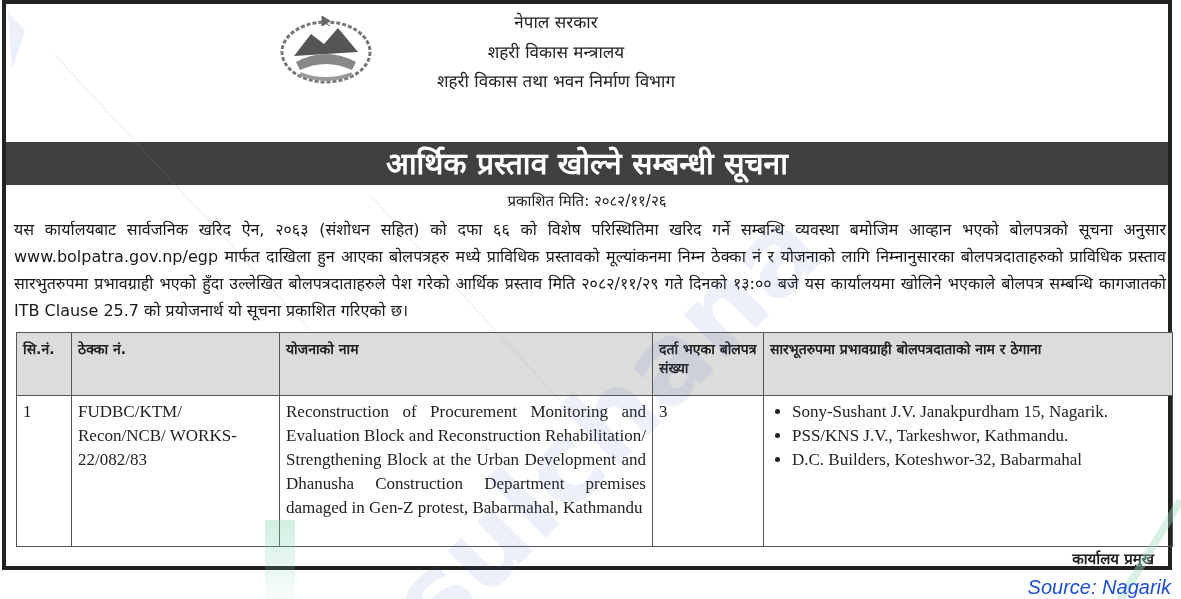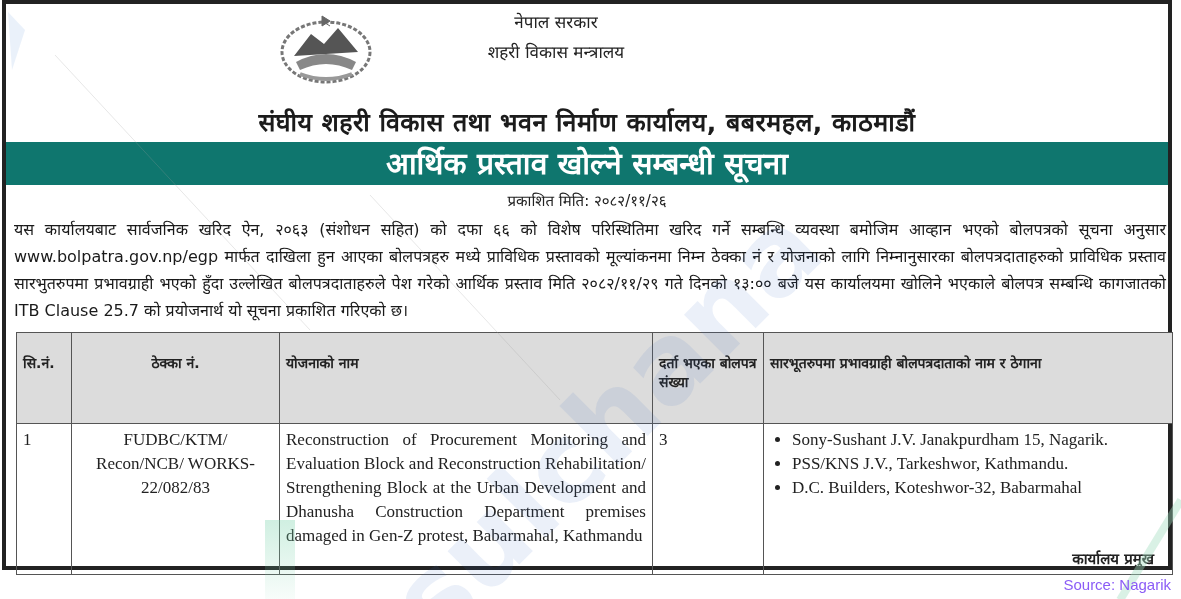--- a/index.html
+++ b/index.html
@@ -13,50 +13,50 @@
 
   .hdr-line { position: absolute; left: 0; width: 100%; text-align: center; font-size: 17px;
               font-family: "DejaVu Sans", sans-serif; color: #222; }
   .hdr-l1 { top: 6px; left: 230px; width: 640px; }
   .hdr-l2 { top: 36px; left: 230px; width: 640px; }
   .hdr-l3 { top: 65px; left: 230px; width: 640px; }
 
   .office { position: absolute; top: 100px; left: 0; width: 100%; text-align: center;
             font-family: "DejaVu Sans", sans-serif; font-weight: bold; font-size: 25px; color: #1b1b1b; letter-spacing: 0.5px; }
 
-  .band { position: absolute; left: 0; top: 138px; width: 100%; height: 43px; background: #0f766e;
+  .band { position: absolute; left: 0; top: 138px; width: 100%; height: 43px; background: #404040;
           color: #fff; text-align: center; font-family: "DejaVu Sans", sans-serif; font-weight: bold;
           font-size: 30px; line-height: 43px; }
 
   .pubdate { position: absolute; top: 186px; left: 0; width: 100%; text-align: center;
              font-family: "DejaVu Sans", sans-serif; font-size: 15px; color: #222; }
 
   .body-text { position: absolute; top: 212px; left: 8px; width: 1152px; font-size: 16px; line-height: 27px;
                font-family: "DejaVu Sans", sans-serif; text-align: justify; color: #1a1a1a; }
 
   table.proc { position: absolute; left: 10px; top: 328px; width: 1157px; border-collapse: collapse;
                font-size: 17px; }
   table.proc th { background: #dcdcdc; border: 1.5px solid #555; font-family: "DejaVu Sans", sans-serif;
-                  font-weight: bold; font-size: 14px; vertical-align: top; padding: 20px 6px; color: #222; height: 50px; }
+                  font-weight: bold; font-size: 14px; vertical-align: top; padding: 6px 6px; color: #222; height: 50px; }
   table.proc td { border: 1.5px solid #555; vertical-align: top; padding: 4px 6px; line-height: 24px;
                   font-family: "Liberation Serif", serif; color: #222; }
   .c-sn { width: 42px; text-align: left; }
-  .c-contract { width: 195px; text-align: center; }
+  .c-contract { width: 195px; text-align: left; }
   .c-name { width: 360px; text-align: justify; }
   .c-count { width: 98px; text-align: left; }
   .c-bidders { text-align: left; }
   .c-bidders ul { margin: 0; padding-left: 22px; list-style: disc; }
   .c-bidders li { text-align: justify; }
   .td-tall { height: 142px; }
 
   .signature { position: absolute; right: 14px; top: 544px; font-family: "DejaVu Sans", sans-serif;
                font-weight: bold; font-size: 15px; color: #222; }
 
   .source { position: absolute; right: 10px; top: 576px; font-family: "Liberation Sans", sans-serif;
-            font-size: 15px; color: #8b5cf6; }
+            font-style: italic; font-size: 20px; color: #1d4ed8; }
 
   .watermark { position: absolute; left: 330px; top: 360px; transform: rotate(-45deg); font-family: "DejaVu Sans", sans-serif;
                font-weight: bold; font-size: 110px; color: rgba(60,110,200,0.10); pointer-events: none; white-space: nowrap; }
   .wm-green { position: absolute; left: 265px; top: 520px; width: 30px; height: 80px;
               background: linear-gradient(180deg, rgba(120,210,170,0.35), rgba(120,210,170,0.05)); pointer-events:none; }
   .wm-diag { position: absolute; left: 0; top: 0; width: 100%; height: 100%; pointer-events: none; }
 </style>
 </head>
 <body>
 
@@ -65,22 +65,22 @@
   <svg class="emblem" viewBox="0 0 100 72">
     <ellipse cx="50" cy="40" rx="44" ry="30" fill="none" stroke="#777" stroke-width="3" stroke-dasharray="4 2"></ellipse>
     <path d="M18 44 L35 22 L48 32 L62 16 L82 40 Z" fill="#555"></path>
     <path d="M20 50 Q50 34 80 50 L76 58 Q50 46 24 58 Z" fill="#888"></path>
     <path d="M46 4 L46 14 L54 9 Z M46 9 L54 14" fill="#666" stroke="#666"></path>
     <path d="M24 62 Q50 72 76 62" fill="none" stroke="#999" stroke-width="4"></path>
   </svg>
 
   <div class="hdr-line hdr-l2">शहरी विकास मन्त्रालय</div>
   <div class="hdr-line hdr-l1">नेपाल सरकार</div>
+  <div class="hdr-line hdr-l3">शहरी विकास तथा भवन निर्माण विभाग</div>
 
-  <div class="office">संघीय शहरी विकास तथा भवन निर्माण कार्यालय, बबरमहल, काठमाडौं</div>
 
   <div class="band">आर्थिक प्रस्ताव खोल्ने सम्बन्धी सूचना</div>
 
   <div class="pubdate">प्रकाशित मिति: २०८२/११/२६</div>
 
   <div class="body-text">यस कार्यालयबाट सार्वजनिक खरिद ऐन, २०६३ (संशोधन सहित) को दफा ६६ को विशेष परिस्थितिमा खरिद गर्ने सम्बन्धि व्यवस्था बमोजिम आव्हान भएको बोलपत्रको सूचना अनुसार www.bolpatra.gov.np/egp मार्फत दाखिला हुन आएका बोलपत्रहरु मध्ये प्राविधिक प्रस्तावको मूल्यांकनमा निम्न ठेक्का नं र योजनाको लागि निम्नानुसारका बोलपत्रदाताहरुको प्राविधिक प्रस्ताव सारभुतरुपमा प्रभावग्राही भएको हुँदा उल्लेखित बोलपत्रदाताहरुले पेश गरेको आर्थिक प्रस्ताव मिति २०८२/११/२९ गते दिनको १३:०० बजे यस कार्यालयमा खोलिने भएकाले बोलपत्र सम्बन्धि कागजातको ITB Clause 25.7 को प्रयोजनार्थ यो सूचना प्रकाशित गरिएको छ।</div>
 
   <table class="proc">
     <thead>
       <tr>

